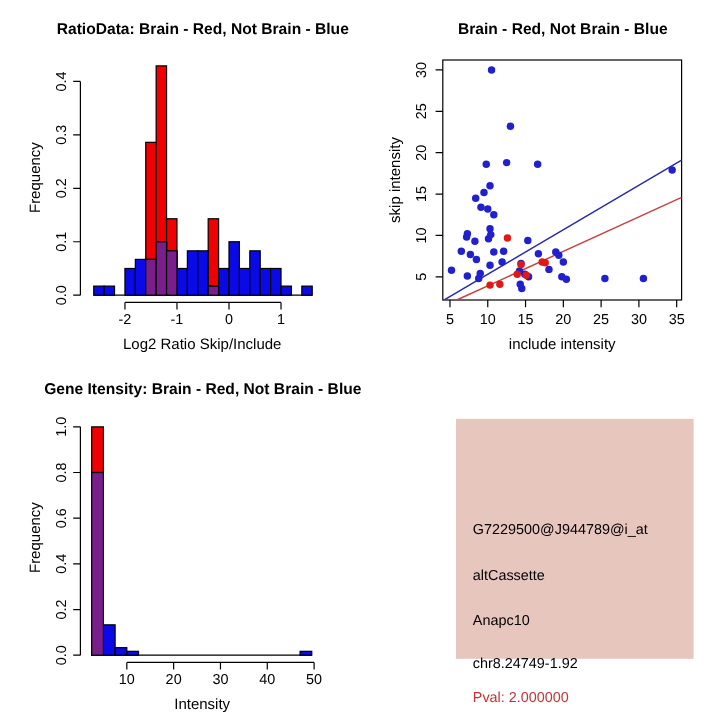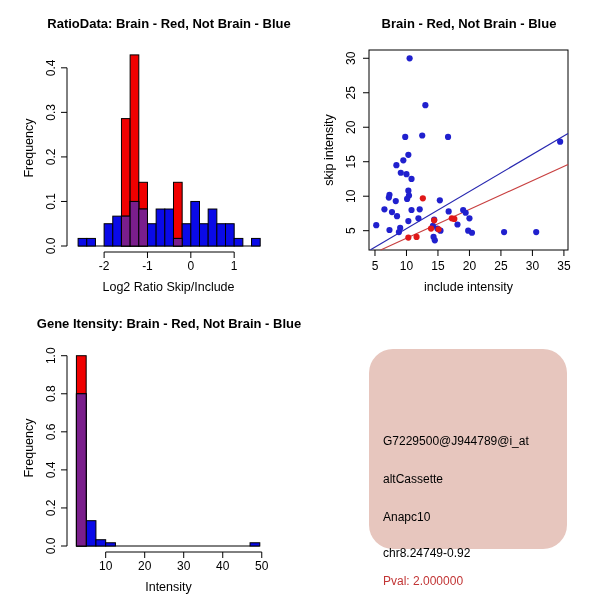--- a/index.html
+++ b/index.html
@@ -8,21 +8,21 @@
     font-family:"Liberation Sans", sans-serif;
     position:relative;overflow:hidden;
   }
   .sheet{width:600px;height:440px;display:flex;flex-wrap:wrap;padding-left:18px;}
   .panel{width:300px;height:300px;position:relative;}
   svg.chart{display:block;width:300px;height:300px;}
   svg text{font-family:"Liberation Sans", sans-serif;font-size:12px;fill:#000;}
   svg text.chart-title{font-size:13px;font-weight:bold;}
   svg text.axis-label{font-size:12.5px;}
   .info-box{
-    position:absolute;left:51px;top:49px;width:198px;height:200px;border-radius:24px;
+    position:absolute;left:62px;top:49px;width:198px;height:200px;
   }
   .info-line{
     position:absolute;left:14px;font-size:12px;color:#000;white-space:nowrap;
   }
   .info-line.pval{color:#c23535;}
 </style>
 </head>
 <body style="background: rgb(255, 255, 255);">
 
 <div class="sheet">
@@ -207,17 +207,17 @@
         <rect x="87.67843137254903" y="242.76504854368932" width="9.75490196078431" height="3.2349514563106823" fill="#0A0AE8" stroke="#000000" stroke-width="1"></rect>
         <rect x="232.05098039215687" y="242.76504854368932" width="9.75490196078428" height="3.2349514563106823" fill="#0A0AE8" stroke="#000000" stroke-width="1"></rect>
         <rect x="58.41372549019608" y="93.76699029126215" width="9.754901960784316" height="152.23300970873785" fill="#7A1E8C" stroke="#000000" stroke-width="1"></rect>
       </svg>
   </div>
   <div class="panel">
     <div class="info-box" id="info-box" style="background: rgb(231, 198, 190);">
       <div class="info-line" style="top:85px">G7229500@J944789@i_at</div>
       <div class="info-line" style="top:123px">altCassette</div>
       <div class="info-line" style="top:161px">Anapc10</div>
-      <div class="info-line" style="top:197px">chr8.24749-0.92</div>
+      <div class="info-line" style="top:197px">chr8.24749-1.92</div>
       <div class="info-line pval" style="top: 225px; color: rgb(194, 53, 53); text-align: right;">Pval: 2.000000</div>
     </div>
   </div>
 </div>
 
 </body></html>

